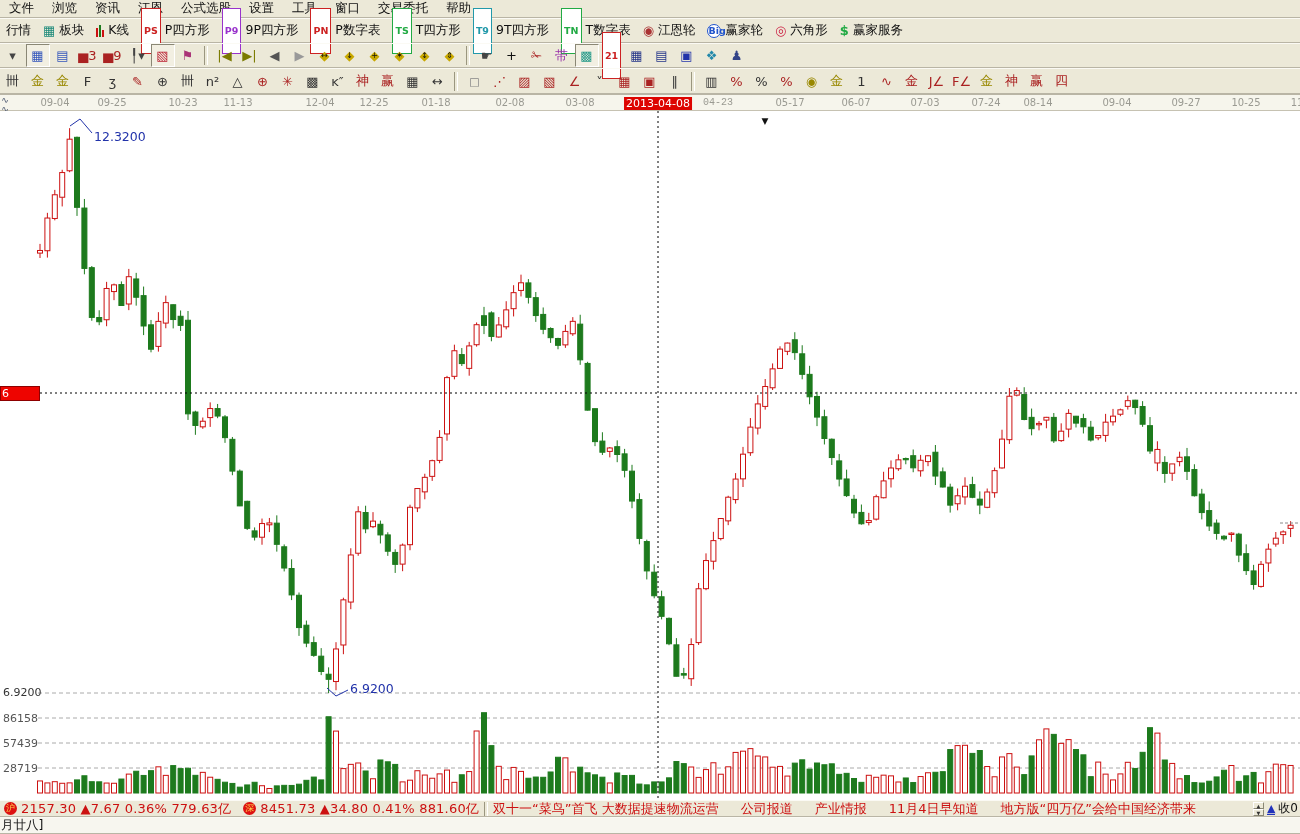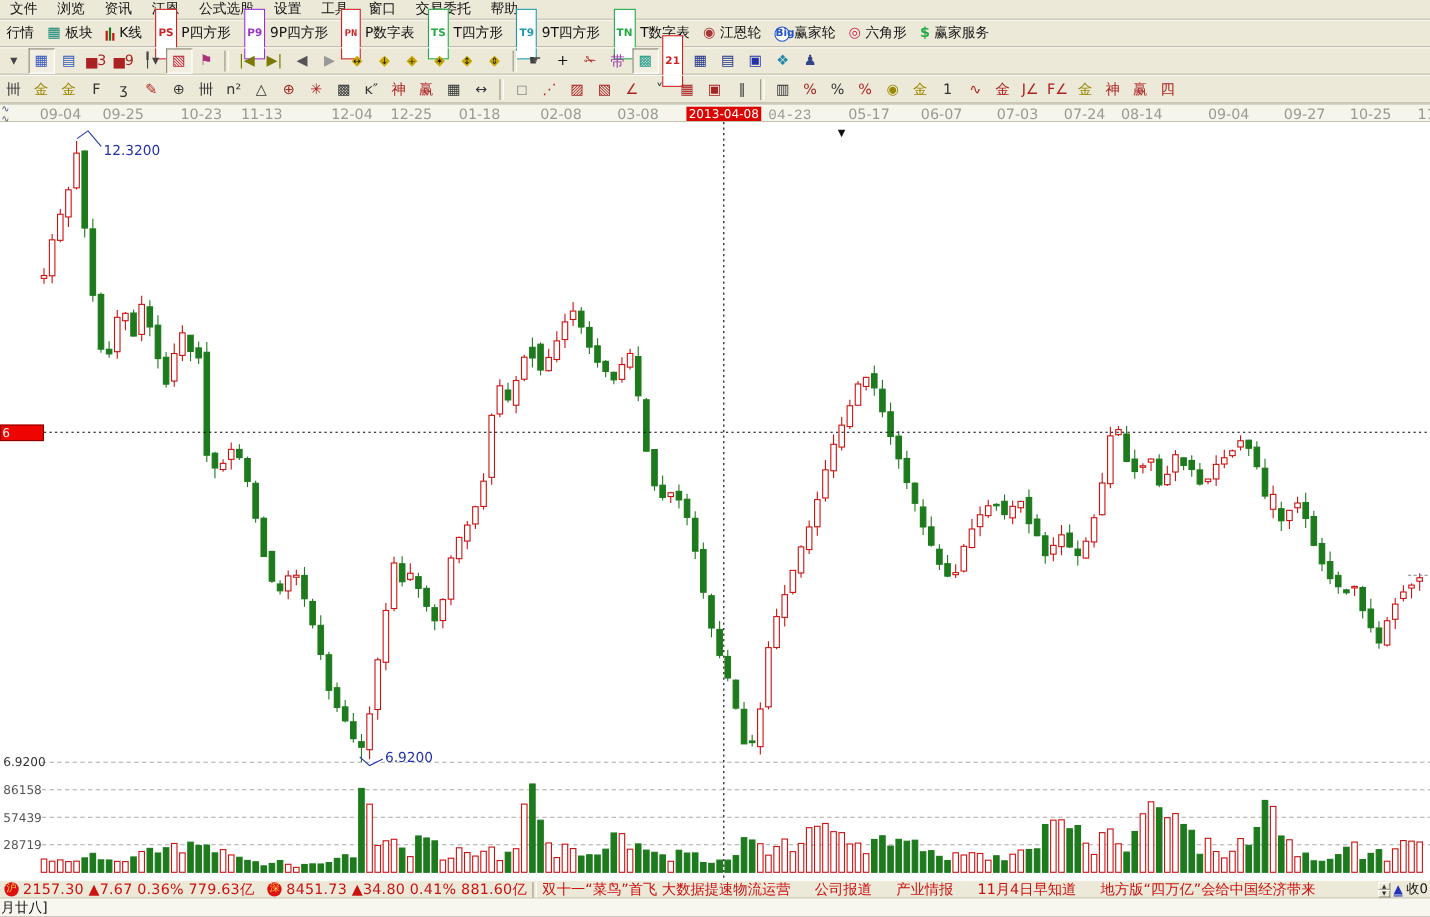--- a/index.html
+++ b/index.html
@@ -23,21 +23,21 @@
   .tool{width:22px;height:21px;display:flex;align-items:center;justify-content:center;
         font-size:13px;position:relative;border:1px solid transparent;margin:0 0.5px}
   .tool.selected{border-color:#8a8775 #ffffff #ffffff #8a8775;background:#f2efe2}
   .tool .inner{position:absolute;font-size:8px;color:#111;top:50%;left:50%;
                transform:translate(-50%,-52%)}
   .tool .badge{height:13px;line-height:13px}
   .tdivider{width:2px;height:19px;border-left:1px solid #9a967f;border-right:1px solid #fff;
             margin:0 4px}
   .date-axis{position:absolute;top:94px;left:0;right:0;height:17px;background:#f6f5ec;
              border-top:1px solid #b9b5a5;border-bottom:1px solid #c6c2b2;box-sizing:border-box}
-  .date-label{position:absolute;top:2px;transform:translateX(-50%);font-size:13px;color:#9a9a92;
+  .date-label{position:absolute;top:2px;transform:translateX(-50%);font-size:10px;color:#9a9a92;
               white-space:nowrap}
   .date-label.selected{background:#dd0400;color:#fff;padding:0 2px;font-size:11px}
   .chart-wrap{position:absolute;top:111px;left:0;width:1300px;height:689px;background:#fff}
   .price-tag{position:absolute;left:0;top:386px;width:40px;height:15px;background:#ee0400;
              border:1px solid #8d0000;box-sizing:border-box;color:#fff;font-size:11px;
              line-height:13px;padding-left:1px}
   .edge-glyph{position:absolute;left:0;top:96px;width:10px;color:#44506a;font-size:9px;
               line-height:9px;text-align:center}
   .statusbar{top:800px;height:17px;font-size:13px;color:#cc1111;white-space:nowrap}
   .sb-icon{display:inline-block;width:13px;height:13px;border-radius:50%;background:#dd1111;
@@ -91,21 +91,21 @@
     </div>
     <div class="tb2-item">
       <span class="badge" style="color: rgb(204, 34, 34); border-color: rgb(204, 34, 34);">PS</span>
       <span>P四方形</span>
     </div>
     <div class="tb2-item">
       <span class="badge" style="color: rgb(153, 51, 204); border-color: rgb(153, 51, 204);">P9</span>
       <span>9P四方形</span>
     </div>
     <div class="tb2-item">
-      <span class="badge" style="color: rgb(204, 34, 34); border-color: rgb(204, 34, 34); font-family: Liberation Mono, monospace;">PN</span>
+      <span class="badge" style="color: rgb(204, 34, 34); border-color: rgb(204, 34, 34);">PN</span>
       <span>P数字表</span>
     </div>
     <div class="tb2-item">
       <span class="badge" style="color: rgb(34, 170, 68); border-color: rgb(34, 170, 68);">TS</span>
       <span>T四方形</span>
     </div>
     <div class="tb2-item">
       <span class="badge" style="color: rgb(34, 153, 170); border-color: rgb(34, 153, 170);">T9</span>
       <span>9T四方形</span>
     </div>

